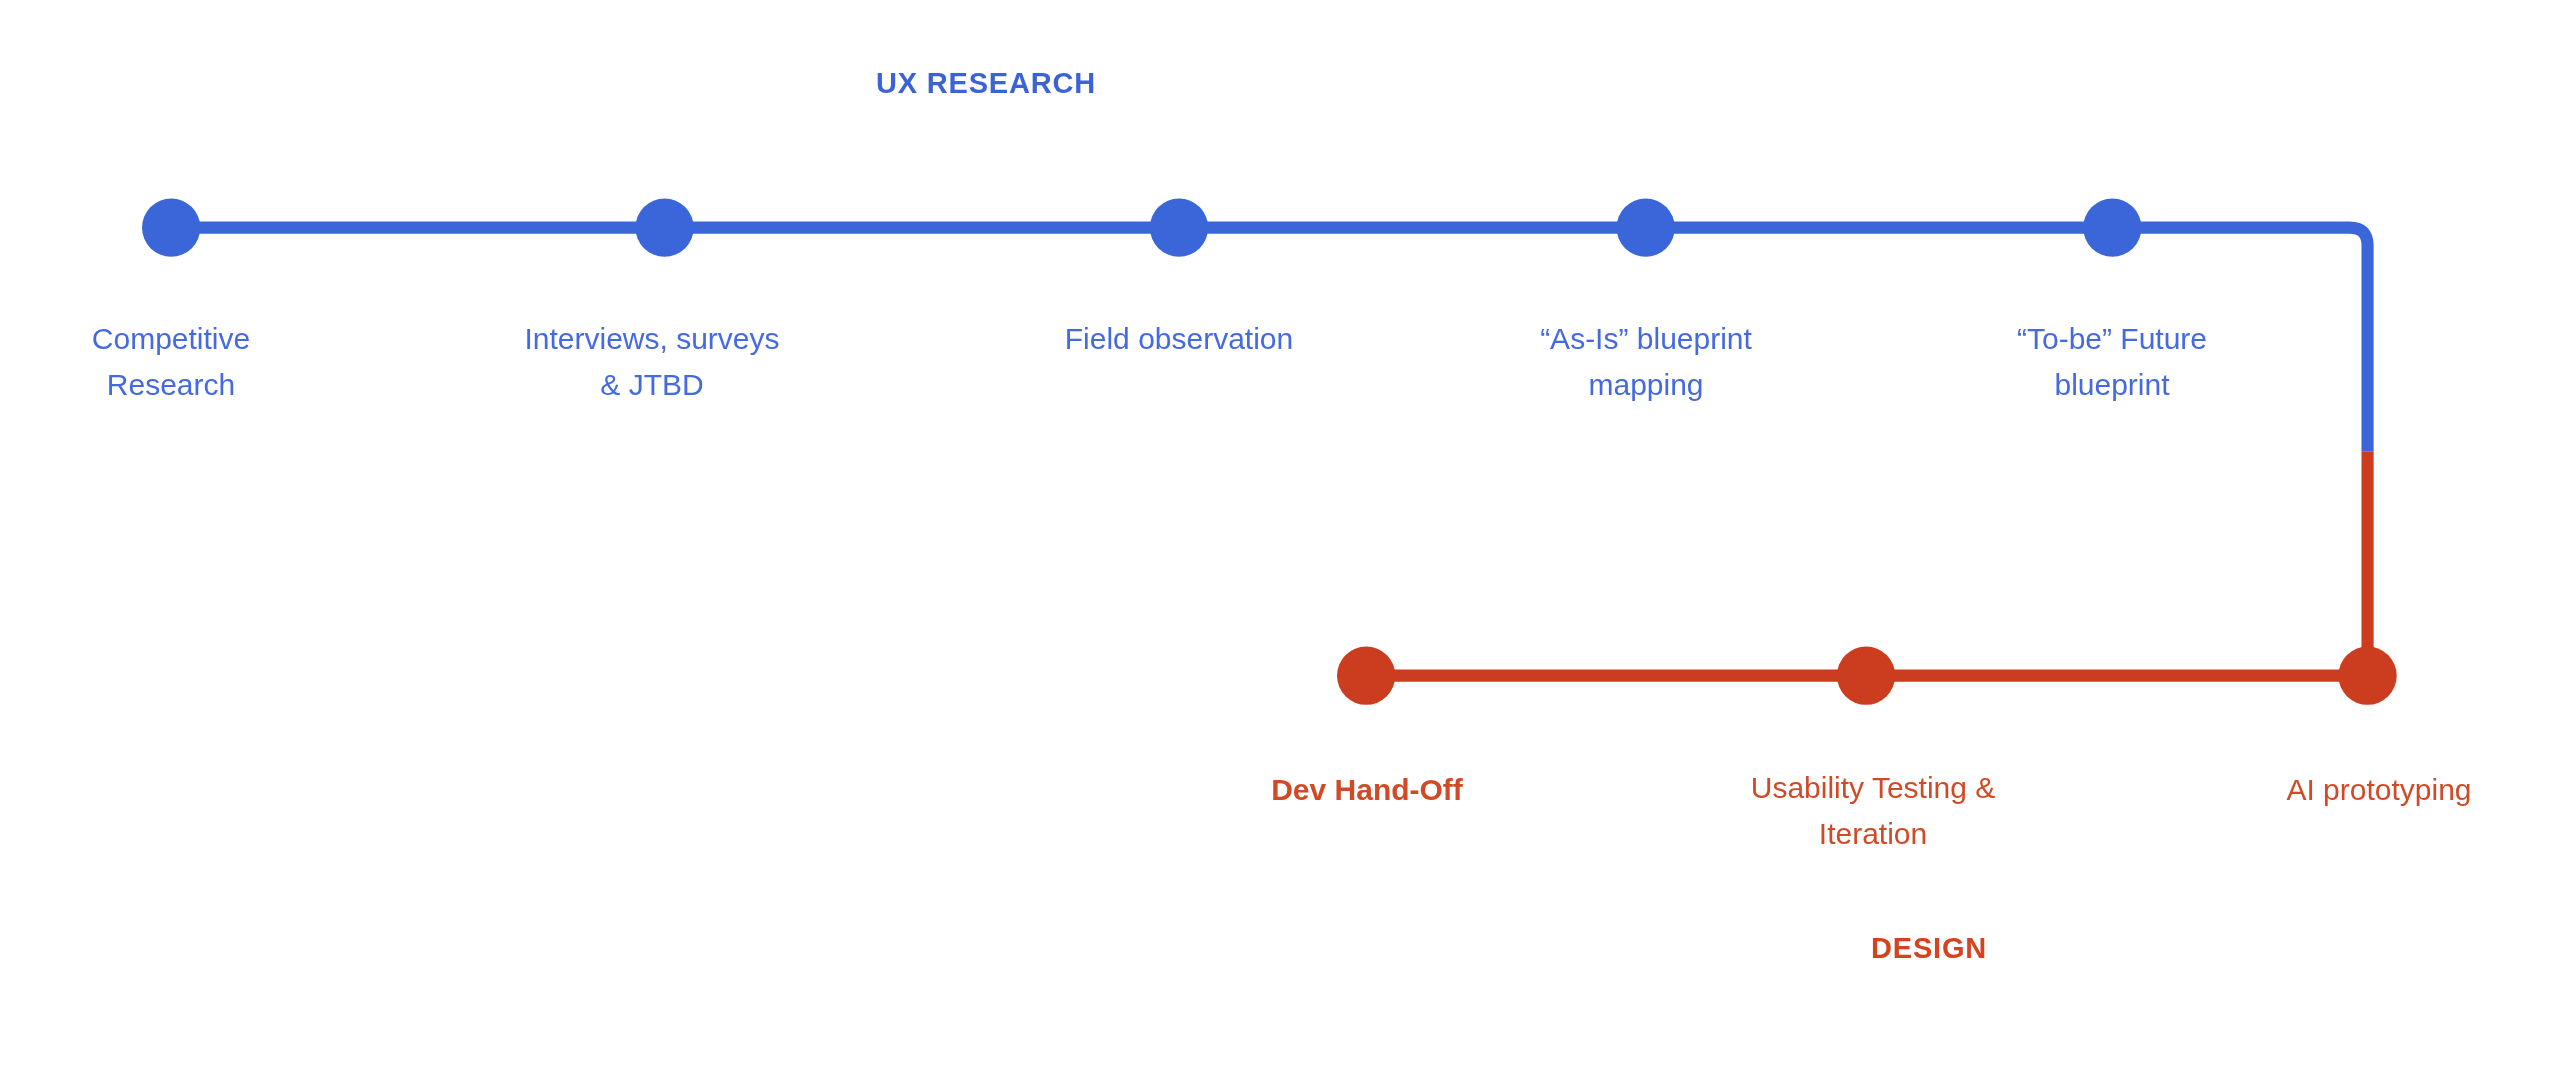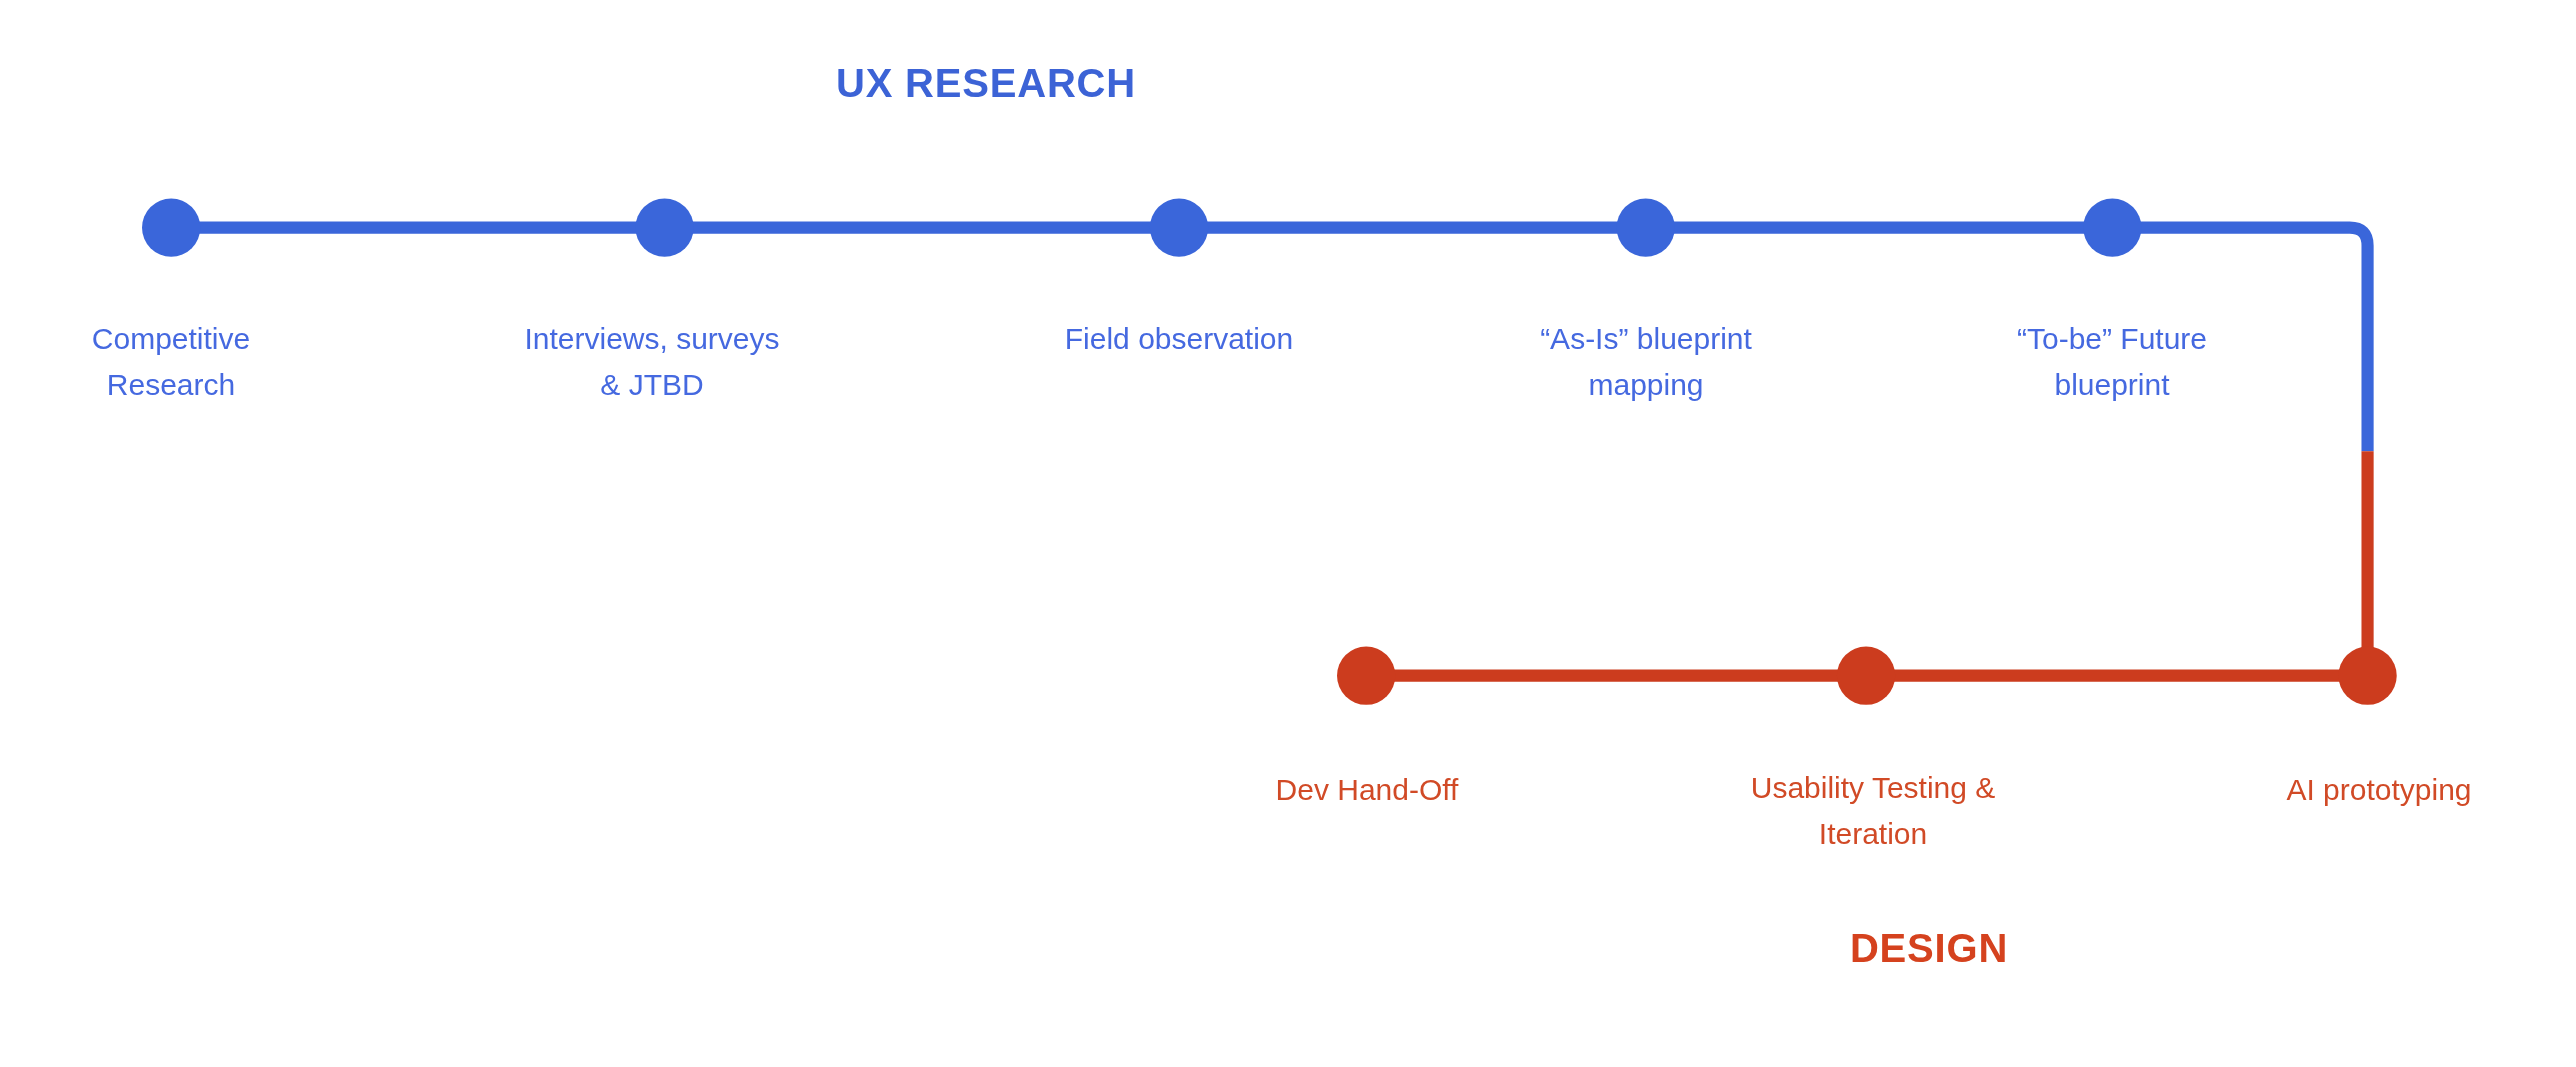--- a/index.html
+++ b/index.html
@@ -11,21 +11,21 @@
     position: relative;
     width: 2576px;
     height: 1067px;
     background: #ffffff;
     overflow: hidden;
     font-family: "Liberation Sans", sans-serif;
   }
   .phase-title {
     position: absolute;
     transform: translate(-50%, -50%);
-    font-size: 40px;
+    font-size: 29px;
     font-weight: 700;
     letter-spacing: 0.8px;
     white-space: nowrap;
   }
   .phase-title.research { color: #3c63d6; }
   .phase-title.design   { color: #d5421e; }
   .milestone-label {
     position: absolute;
     transform: translateX(-50%);
     font-size: 30px;
@@ -79,21 +79,21 @@
 &amp; JTBD</div>
 
   <div class="milestone-label research" style="left:1179px; top:316px;">Field observation</div>
 
   <div class="milestone-label research" style="left:1646px; top:316px;">“As-Is” blueprint
 mapping</div>
 
   <div class="milestone-label research" style="left:2112px; top:316px;">“To-be” Future
 blueprint</div>
 
-  <div class="milestone-label design" style="left:1367px; top:767px;">Dev Hand-Off</div>
+  <div class="milestone-label design" style="left:1367px; top:767px;font-weight:bold;">Dev Hand-Off</div>
 
   <div class="milestone-label design" style="left:1873px; top:765px;">Usability Testing &amp;
 Iteration</div>
 
   <div class="milestone-label design" style="left:2367px; top:767px;margin-left:12px;">AI prototyping</div>
 
 </div>
 
 
 </body></html>

